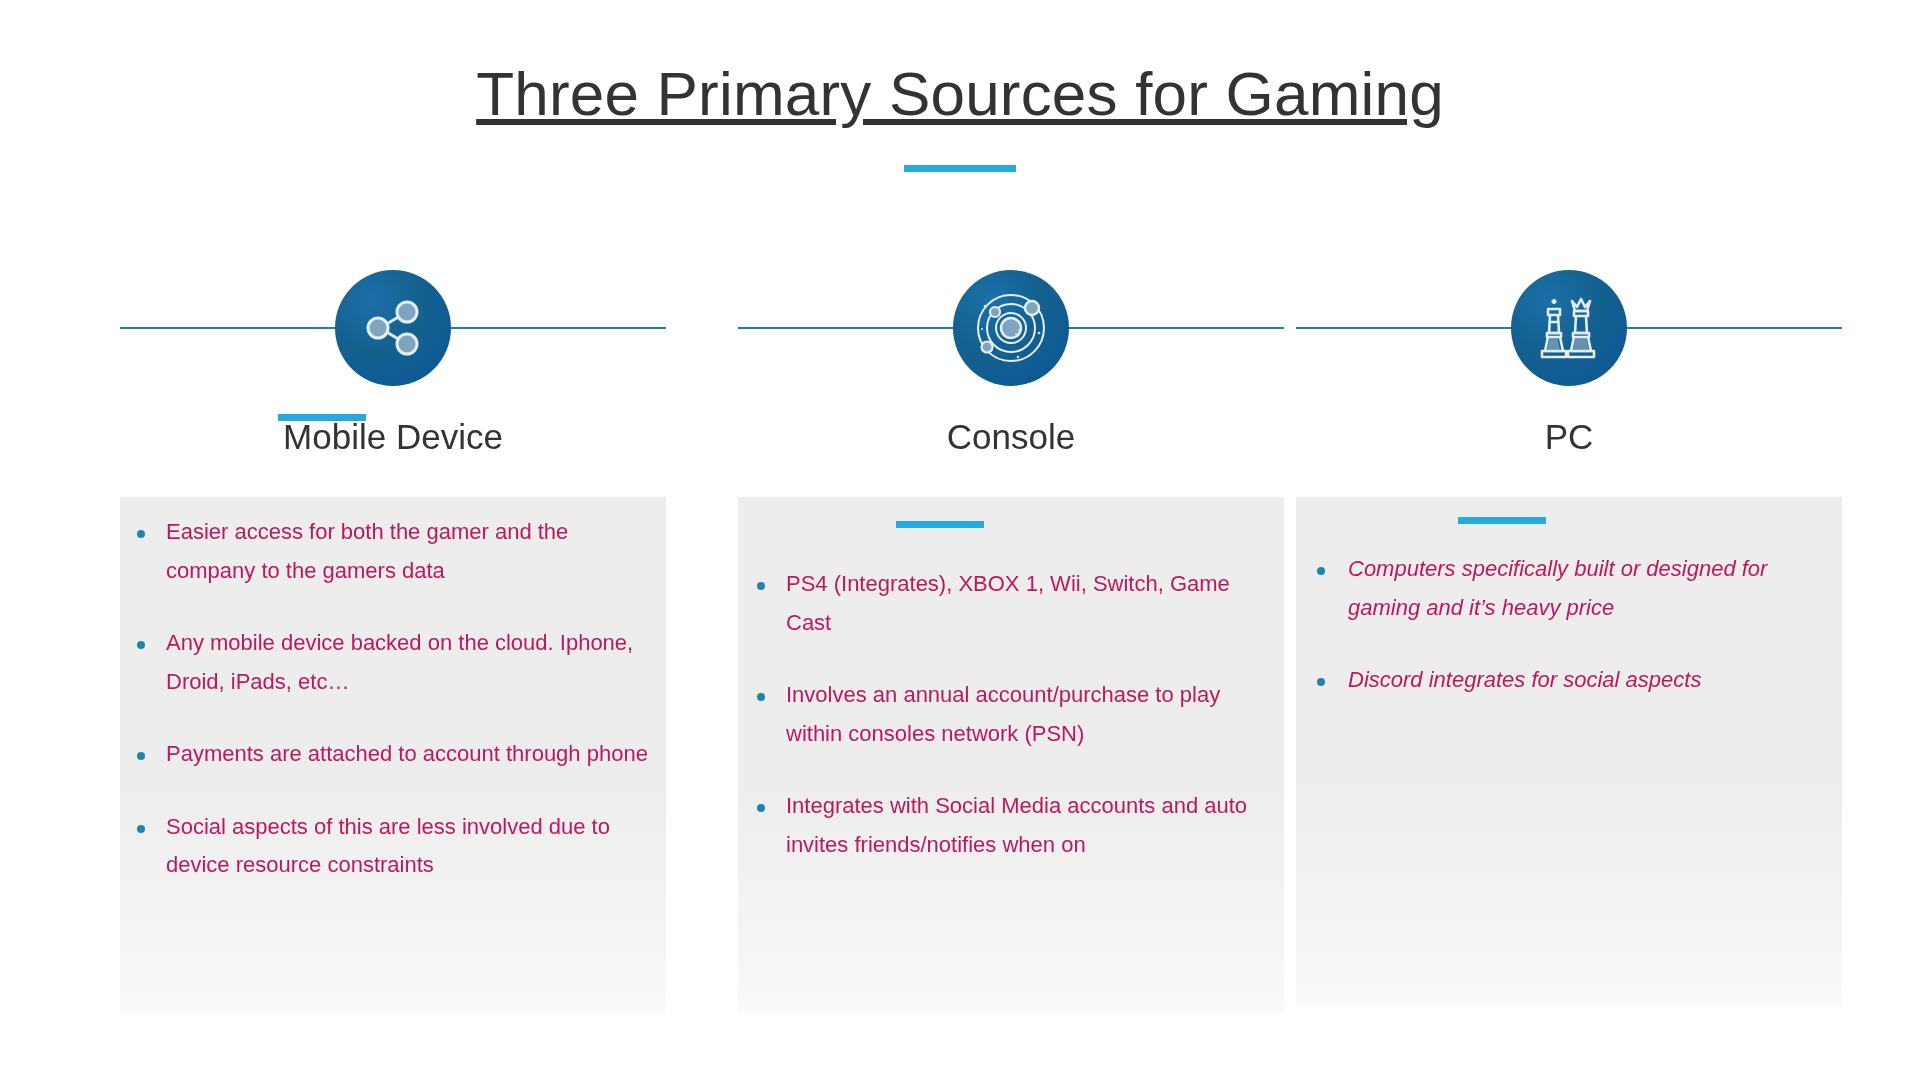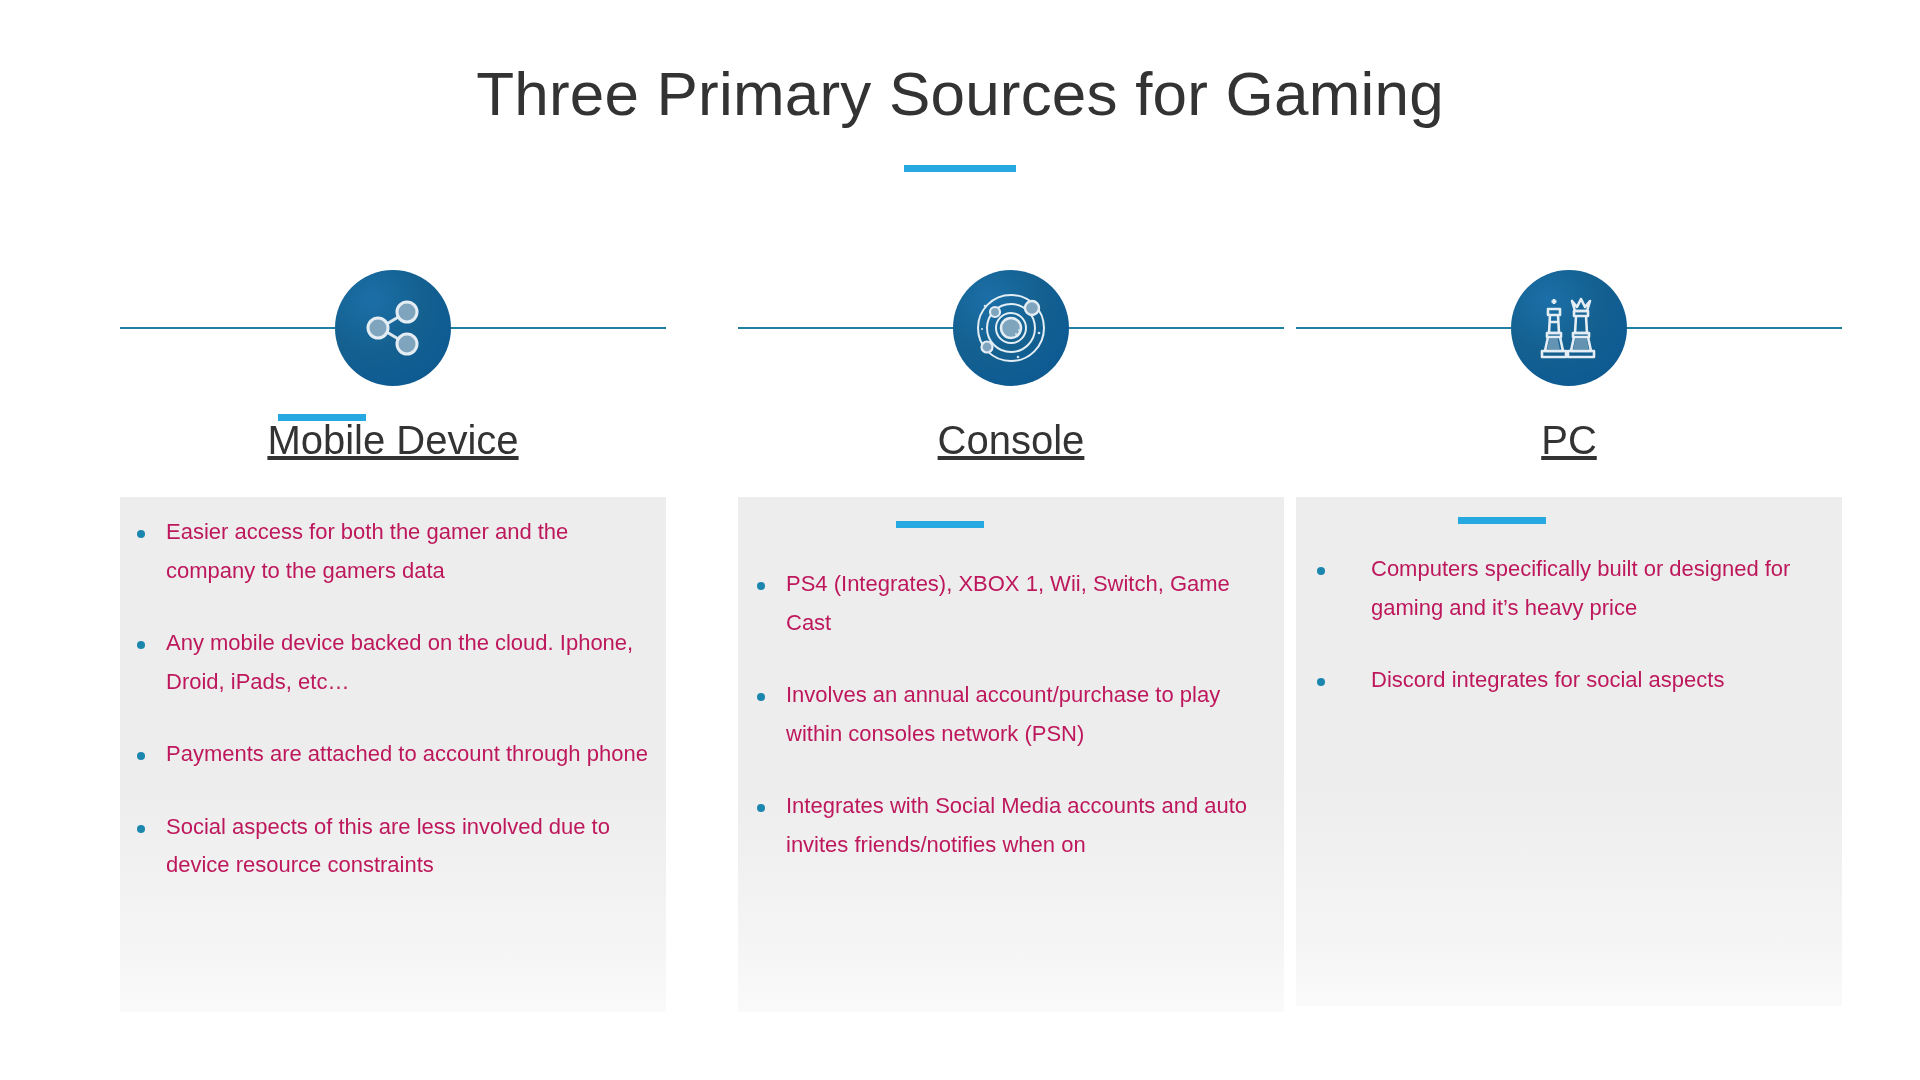--- a/index.html
+++ b/index.html
@@ -23,20 +23,21 @@
     width: 1920px;
     text-align: center;
   }
   .slide-title {
     font-size: 62px;
     font-weight: 400;
     color: #333333;
     letter-spacing: 0.2px;
     line-height: 1.1;
     white-space: nowrap;
+    text-decoration: underline;
   }
   .title-rule {
     width: 112px;
     height: 7px;
     background: #26A9E0;
     margin: 37px auto 0 auto;
   }
 
   
   .columns {
@@ -85,26 +86,25 @@
   }
   .badge svg { display: block; }
 
   
   .col-heading {
     position: absolute;
     top: 418px;
     left: 0;
     width: 546px;
     text-align: center;
-    font-size: 40px;
+    font-size: 35px;
     font-weight: 400;
     color: #333333;
     line-height: 1.1;
     white-space: nowrap;
-    text-decoration: underline;
   }
 
   
   .panel {
     position: absolute;
     left: 0;
     width: 546px;
     background: linear-gradient(180deg, #EDEDED 0%, #EDEDED 55%, #F4F4F4 85%, #FAFAFA 100%);
   }
   .col-0 .panel { top: 497px; height: 320px; }
@@ -146,21 +146,21 @@
   .bullet:last-child { margin-bottom: 0; }
   .bullet .dot {
     position: absolute;
     left: 17px;
     top: 17px;
     width: 8px;
     height: 8px;
     border-radius: 50%;
     background: #1C86AE;
   }
-  .col-2 .bullet { padding-left: 75px; padding-right: 4px; }
+  .col-2 .bullet { padding-left: 52px; padding-right: 4px; font-style: italic; }
   .col-2 .bullet .dot { left: 21px; }
   .col-1 .bullet { padding-left: 48px; }
   .col-1 .bullet .dot { left: 19px; }
 </style>
 </head>
 <body>
 
 <div class="title-wrap">
   <div class="slide-title">Three Primary Sources for Gaming</div>
   <div class="title-rule"></div>

